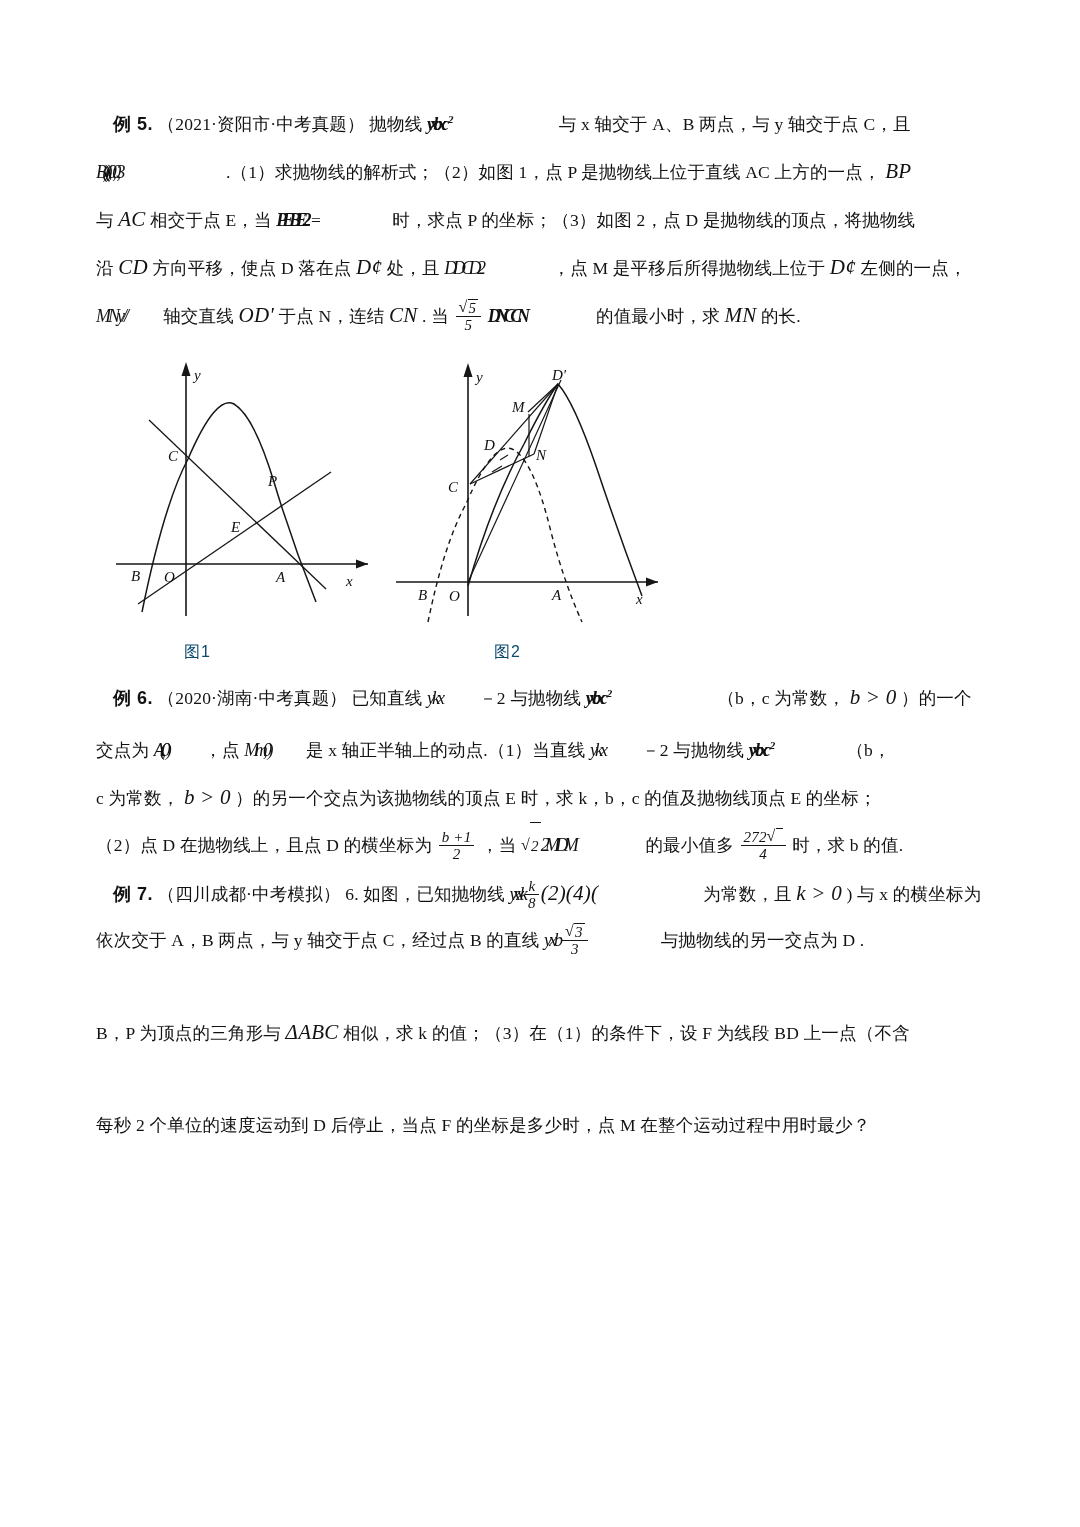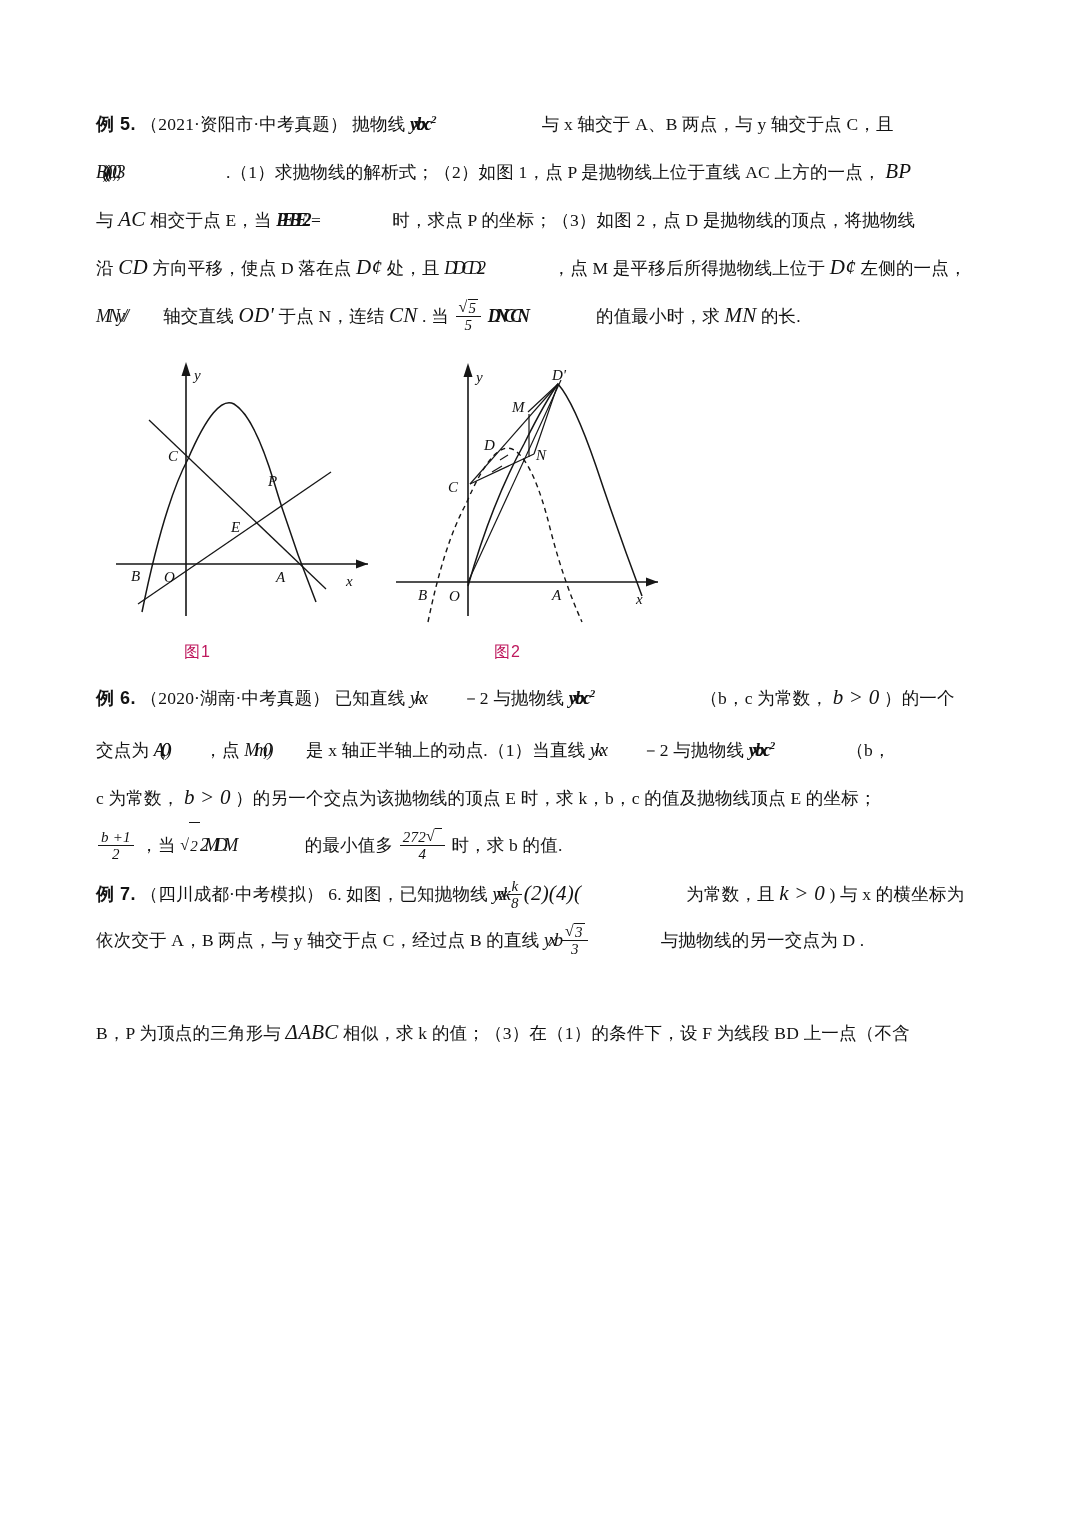--- a/index.html
+++ b/index.html
@@ -38,20 +38,21 @@
     text-align: justify;
     color: #121212;
   }
   .para.tight { line-height: 46px; }
 
   .ex-label {
     font-family: "Liberation Sans", "DejaVu Sans", sans-serif;
     font-weight: bold;
     font-size: 18px;
     letter-spacing: 0.5px;
+    margin-left: 17px;
   }
 
   
   .mv {
     font-family: "Liberation Serif", "DejaVu Serif", serif;
     font-style: italic;
     font-size: 21px;
   }
   .mv-up {
     font-family: "Liberation Serif", "DejaVu Serif", serif;
@@ -134,21 +135,21 @@
     position: absolute;
     top: 0;
   }
   #fig1 { left: 20px; }
   #fig2 { left: 300px; }
 
   .fig-cap {
     position: absolute;
     font-size: 16px;
     font-family: "Liberation Sans", "DejaVu Sans", sans-serif;
-    color: #be185d;
+    color: #0c4a6e;
     letter-spacing: 1px;
   }
   #cap1 { left: 88px; top: 288px; }
   #cap2 { left: 398px; top: 288px; }
 
   .fig-svg text {
     font-family: "Liberation Serif", "DejaVu Serif", serif;
     font-style: italic;
     font-size: 15px;
     fill: #101010;
@@ -325,20 +326,21 @@
       <span class="mv-up">－2</span>
       <span>与抛物线</span>
       <span class="mgarble"><span>yxbxc</span><span class="msup">2</span></span>
       <span class="gap-md"></span>
       <span>（b，</span>
       <br>
       <span>c 为常数，</span>
       <span class="mv">b &gt; 0</span>
       <span>）的另一个交点为该抛物线的顶点 E 时，求 k，b，c 的值及抛物线顶点 E 的坐标；</span>
       <br>
+      <span>（2）点 D 在抛物线上，且点 D 的横坐标为</span>
       <span class="frac">
         <span class="num"><span>b +</span><span>1</span></span>
         <span class="den">2</span>
       </span>
       <span>，当</span>
       <span class="sqrt"><span>2</span></span><span class="mgarble light">2MDM</span>
       <span class="gap-md"></span>
       <span>的最小值多</span>
       <span class="frac">
         <span class="num"><span>272</span><span class="sqrt"><span>&nbsp;</span></span></span>
@@ -367,17 +369,18 @@
       </span>
       <span class="gap-md"></span>
       <span>与抛物线的另一交点为 D .</span>
       <br>
       <br>
       <span>B，P 为顶点的三角形与</span>
       <span class="mv">ΔABC</span>
       <span>相似，求 k 的值；（3）在（1）的条件下，设 F 为线段 BD 上一点（不含</span>
       <br>
       <br>
+      <span>每秒 2 个单位的速度运动到 D 后停止，当点 F 的坐标是多少时，点 M 在整个运动过程中用时最少？</span>
     </div>
 
   </div>
 
 </div>
 
 </body></html>

